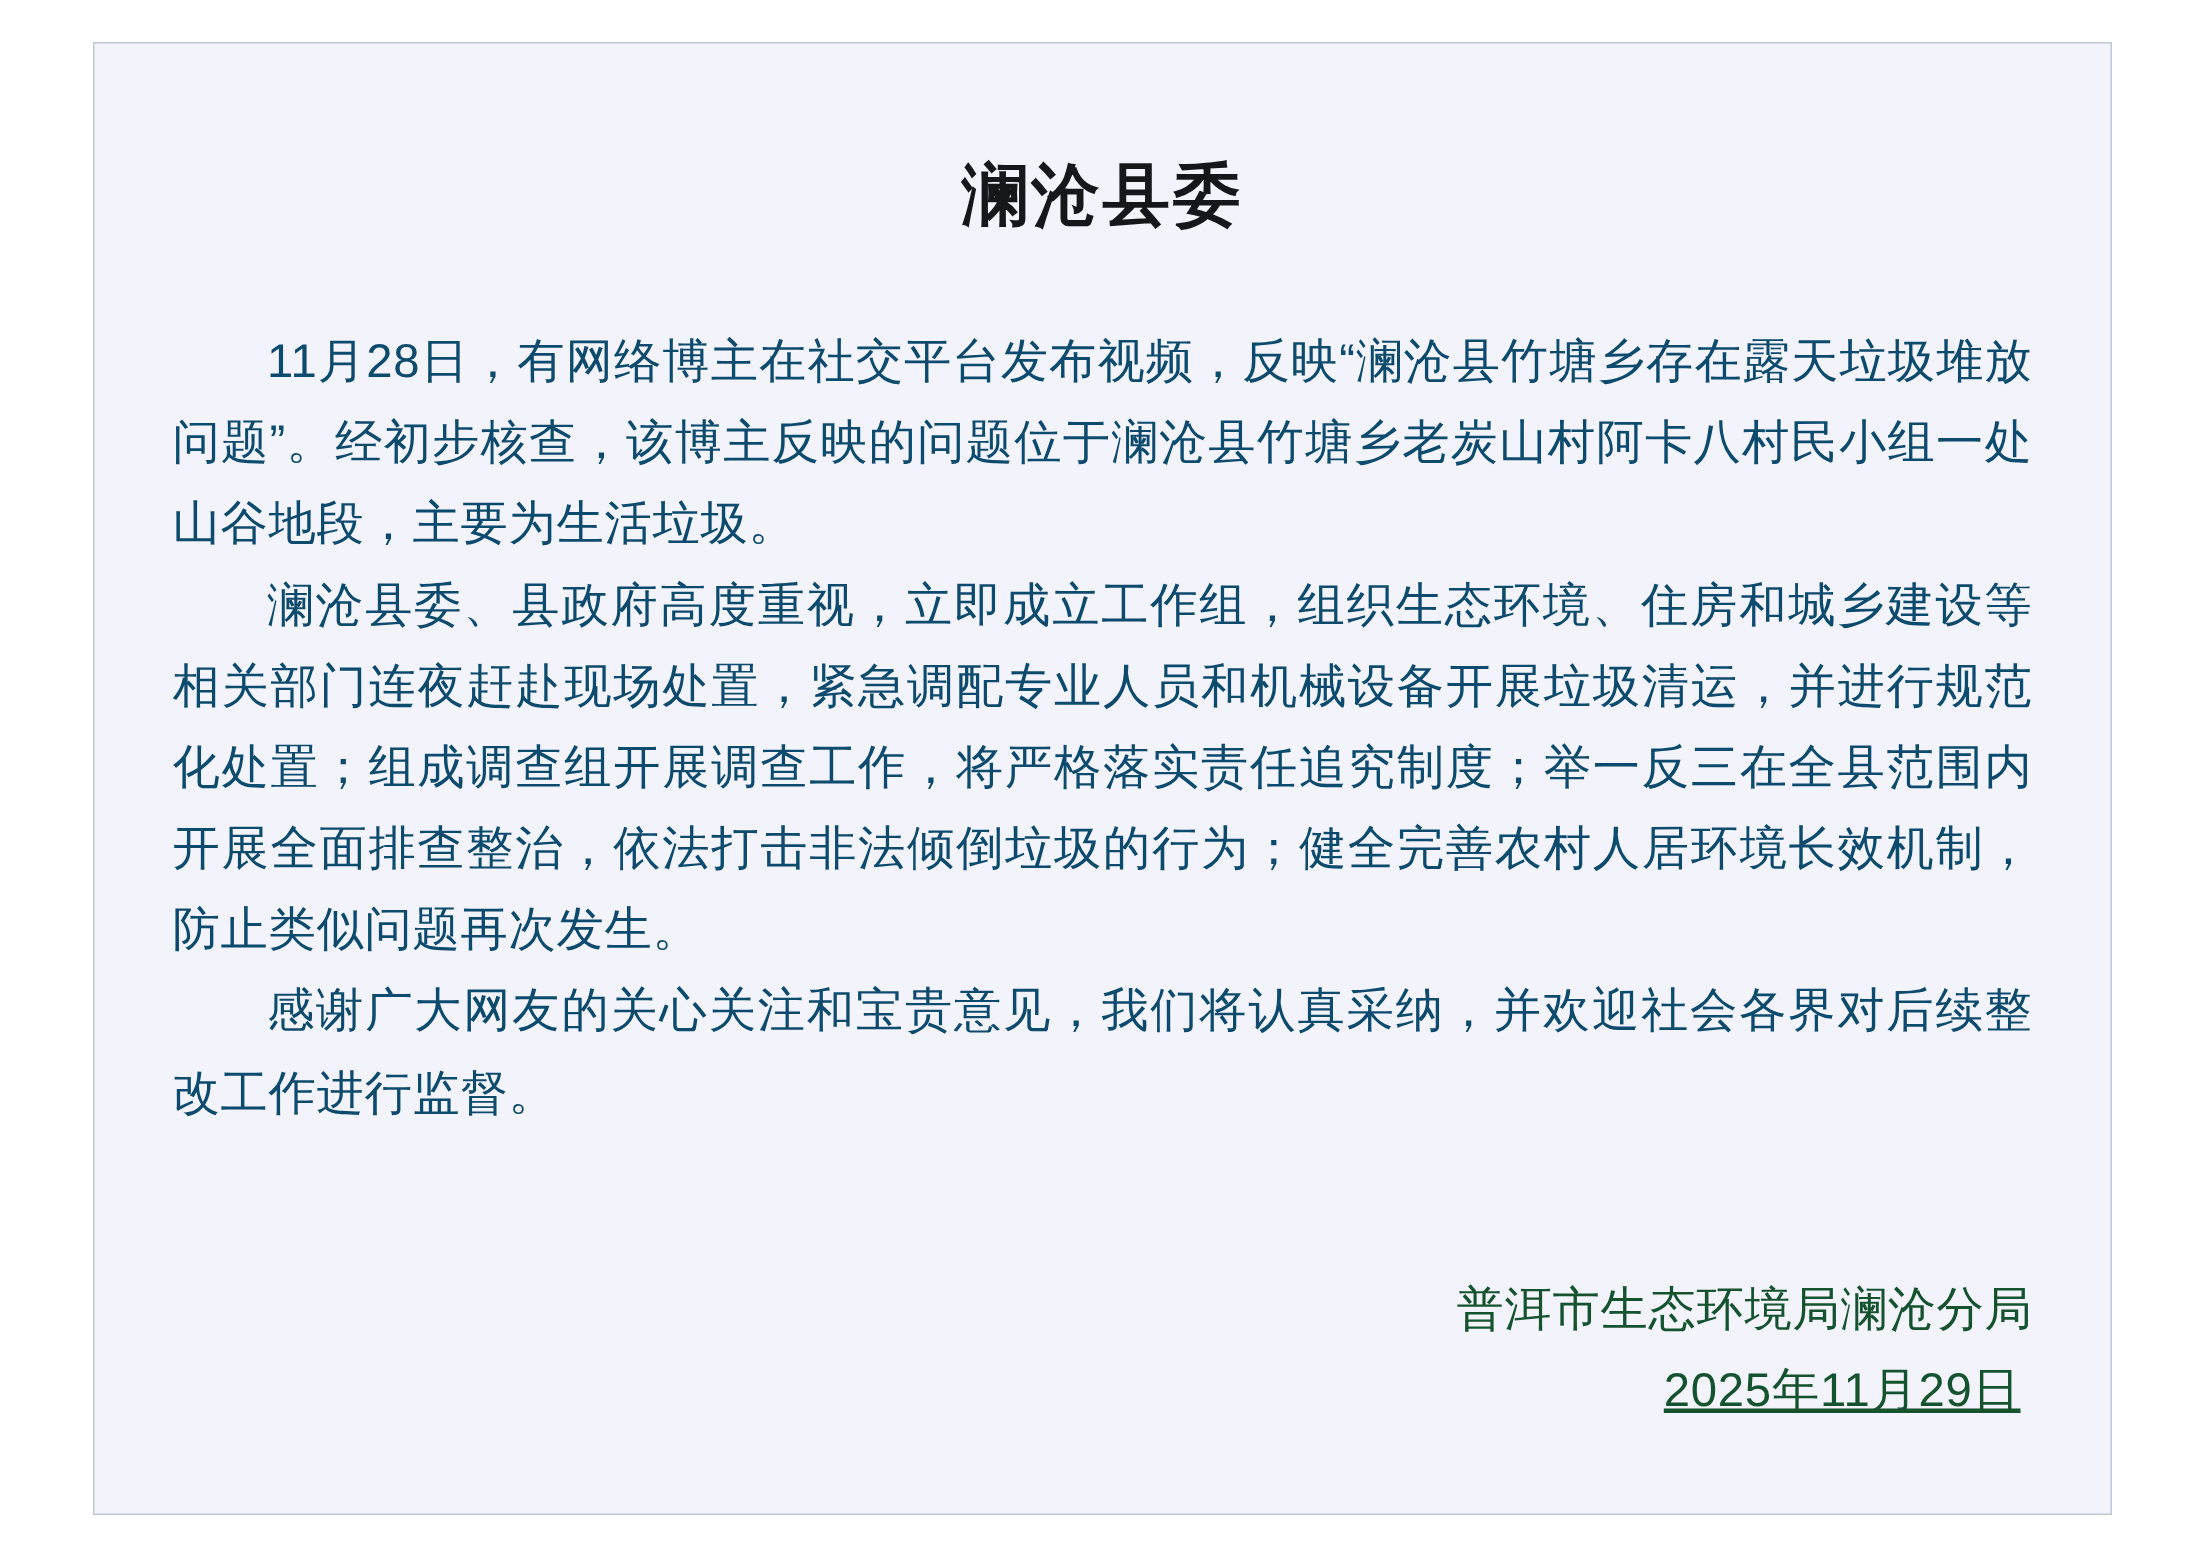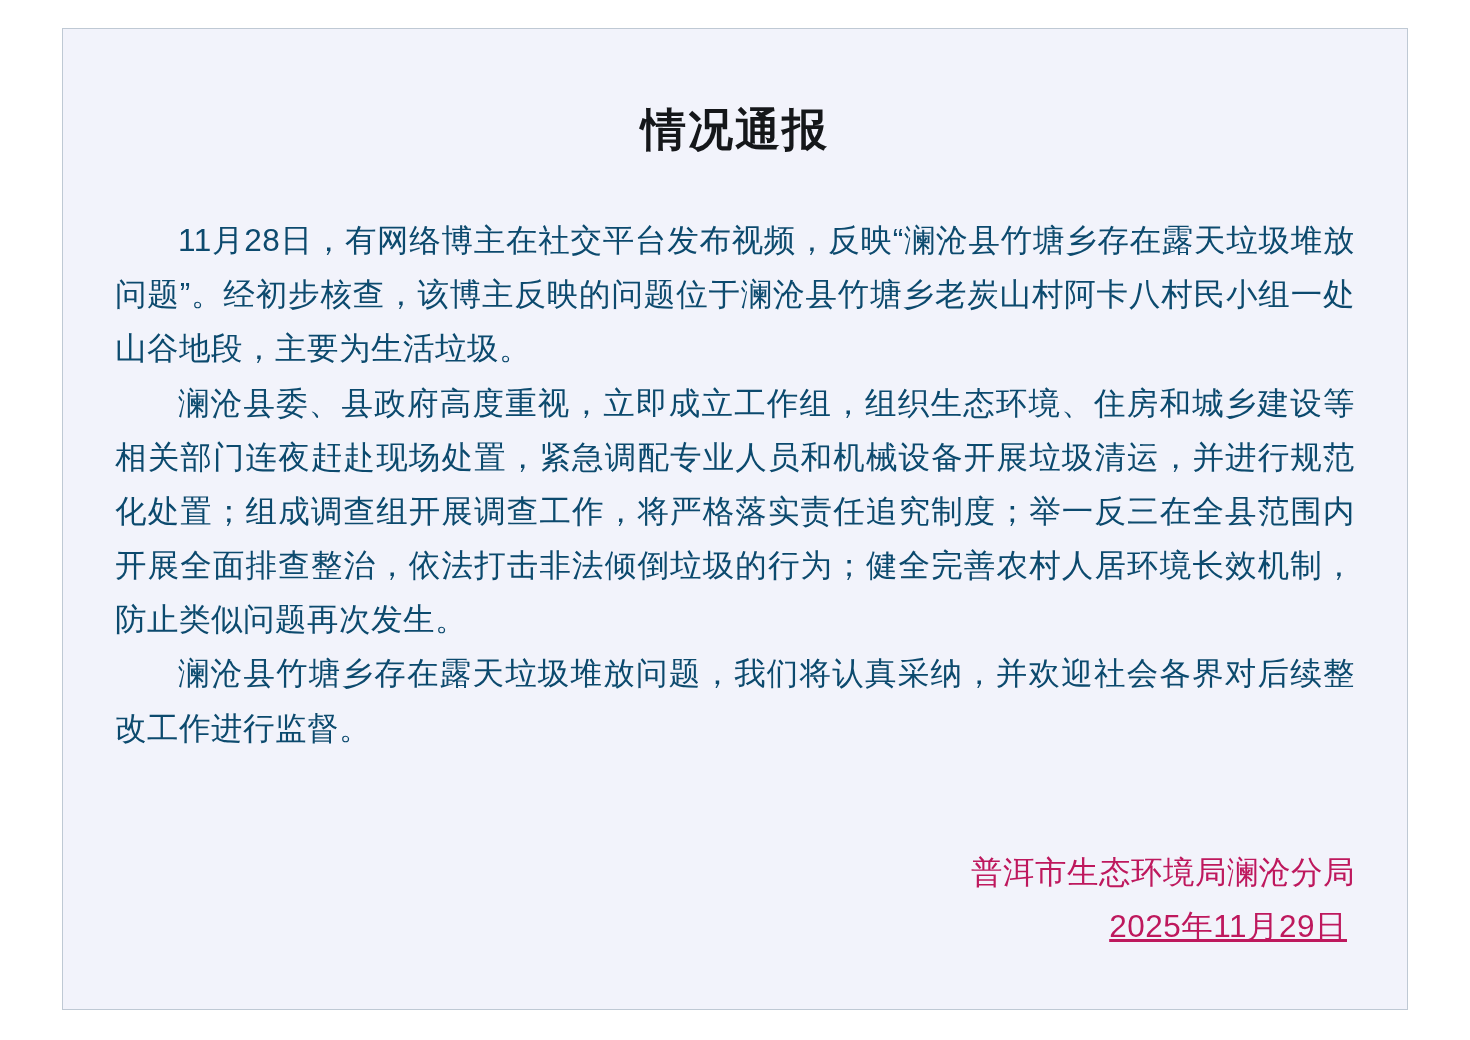--- a/index.html
+++ b/index.html
@@ -50,43 +50,43 @@
     margin: 0;
     text-indent: 2em;
   }
   .signature {
     position: absolute;
     right: 52px;
     bottom: 56px;
     text-align: right;
     font-size: 31.5px;
     line-height: 1.72;
-    color: #be185d;
+    color: #14532d;
     letter-spacing: 0.5px;
   }
   .signature div {
     white-space: nowrap;
   }
   .sig-date {
     padding-right: 8px;
     text-decoration: underline;
   }
 </style>
 </head>
 <body>
 
 <div class="page">
   <div class="notice-card">
 
-    <div class="notice-title">情况通报</div>
+    <div class="notice-title">澜沧县委</div>
 
     <div class="body-text">
       <p>11月28日，有网络博主在社交平台发布视频，反映“澜沧县竹塘乡存在露天垃圾堆放问题”。经初步核查，该博主反映的问题位于澜沧县竹塘乡老炭山村阿卡八村民小组一处山谷地段，主要为生活垃圾。</p>
       <p>澜沧县委、县政府高度重视，立即成立工作组，组织生态环境、住房和城乡建设等相关部门连夜赶赴现场处置，紧急调配专业人员和机械设备开展垃圾清运，并进行规范化处置；组成调查组开展调查工作，将严格落实责任追究制度；举一反三在全县范围内开展全面排查整治，依法打击非法倾倒垃圾的行为；健全完善农村人居环境长效机制，防止类似问题再次发生。</p>
-      <p>澜沧县竹塘乡存在露天垃圾堆放问题，我们将认真采纳，并欢迎社会各界对后续整改工作进行监督。</p>
+      <p>感谢广大网友的关心关注和宝贵意见，我们将认真采纳，并欢迎社会各界对后续整改工作进行监督。</p>
     </div>
 
     <div class="signature">
       <div class="sig-issuer">普洱市生态环境局澜沧分局</div>
       <div class="sig-date">2025年11月29日</div>
     </div>
 
   </div>
 </div>
 

